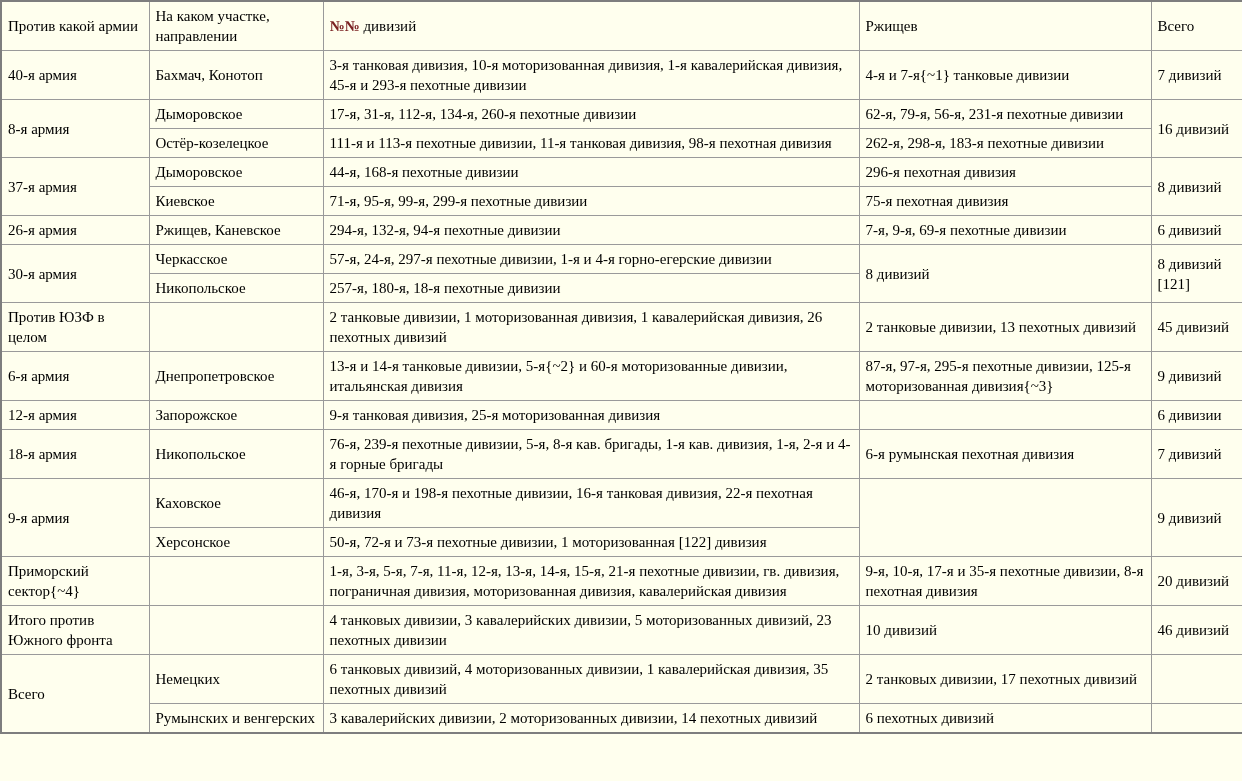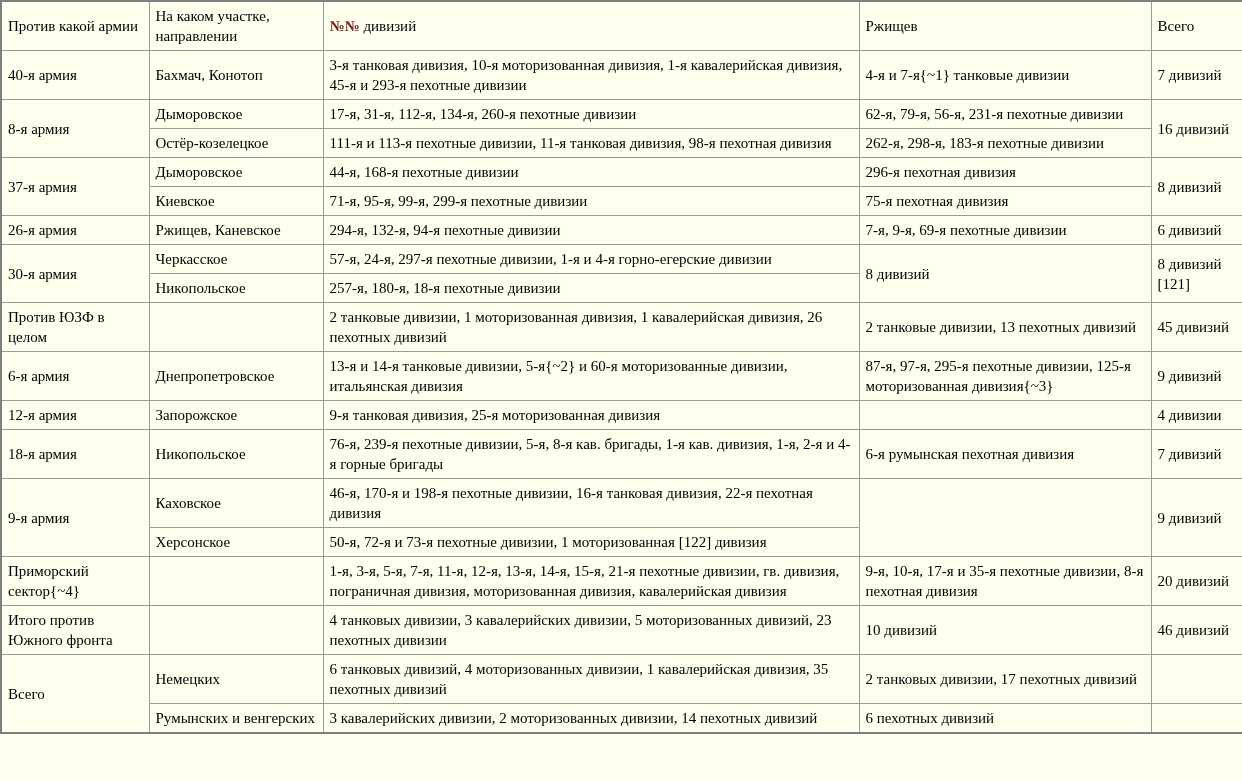--- a/index.html
+++ b/index.html
@@ -113,21 +113,21 @@
         <td>Днепропетровское</td>
         <td>13-я и 14-я танковые дивизии, 5-я{~2} и 60-я моторизованные дивизии, итальянская дивизия</td>
         <td>87-я, 97-я, 295-я пехотные дивизии, 125-я моторизованная дивизия{~3}</td>
         <td>9 дивизий</td>
       </tr>
       <tr>
         <td>12-я армия</td>
         <td>Запорожское</td>
         <td>9-я танковая дивизия, 25-я моторизованная дивизия</td>
         <td></td>
-        <td>4 дивизии</td>
+        <td>6 дивизии</td>
       </tr>
       <tr>
         <td>18-я армия</td>
         <td>Никопольское</td>
         <td>76-я, 239-я пехотные дивизии, 5-я, 8-я кав. бригады, 1-я кав. дивизия, 1-я, 2-я и 4-я горные бригады</td>
         <td>6-я румынская пехотная дивизия</td>
         <td>7 дивизий</td>
       </tr>
       <tr>
         <td rowspan="2">9-я армия</td>

